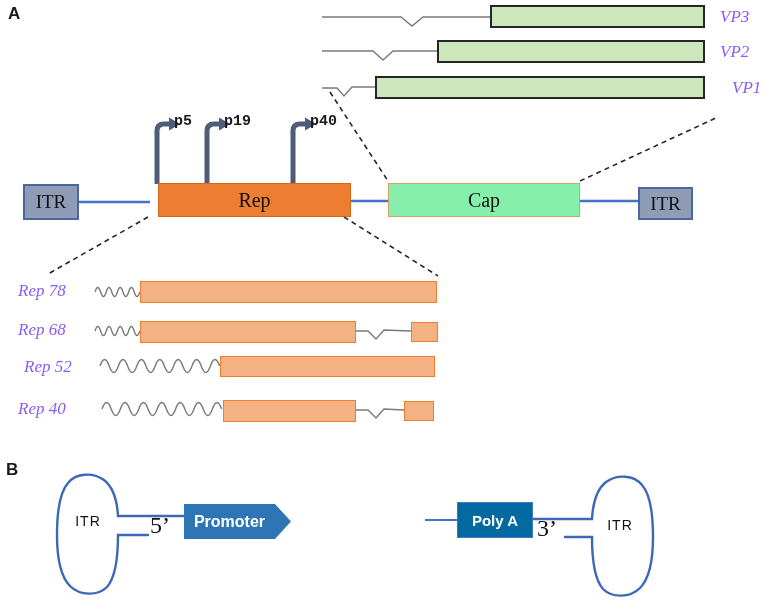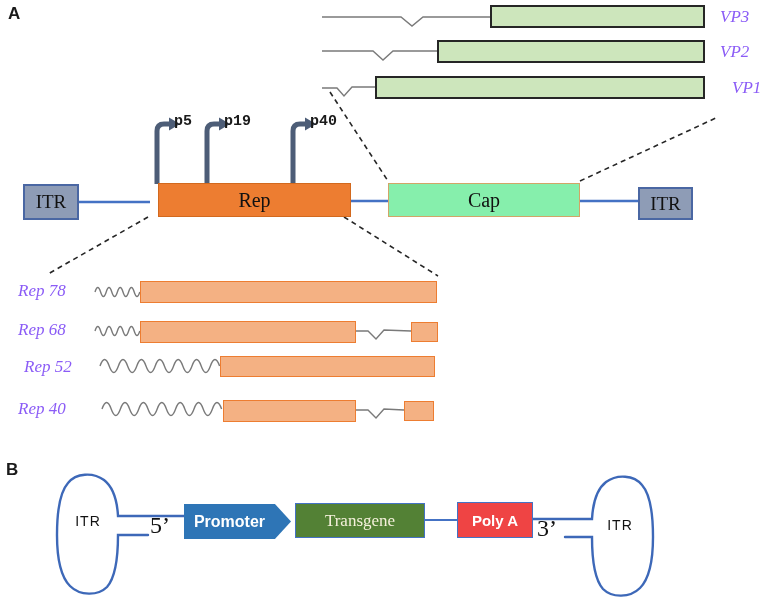--- a/index.html
+++ b/index.html
@@ -46,21 +46,21 @@
     font-weight:bold;font-size:16px;
   }
   .transgene{
     position:absolute;left:295px;top:503px;width:130px;height:35px;
     background:#538135;border:1.5px solid #4472C4;
     display:flex;align-items:center;justify-content:center;
     color:#F5F1DC;font-size:17px;box-sizing:border-box;
   }
   .polya{
     position:absolute;left:457px;top:502px;width:76px;height:36px;
-    background:#ef4444;border:1.5px solid #4472C4;
+    background:#0369a1;border:1.5px solid #4472C4;
     display:flex;align-items:center;justify-content:center;
     color:#ffffff;font-family:"Liberation Sans",sans-serif;
     font-weight:bold;font-size:15px;box-sizing:border-box;
   }
   .looptext{
     position:absolute;font-family:"Liberation Sans",sans-serif;
     font-size:14px;letter-spacing:1px;color:#111;text-align:center;
   }
   .prime{position:absolute;font-size:24px;color:#111;}
 </style>
@@ -133,19 +133,18 @@
   <div class="repvar" style="left:220px;top:356px;width:215px;height:21px;"></div>
   <div class="repvar" style="left:223px;top:400px;width:133px;height:22px;"></div>
   <div class="repvar" style="left:404px;top:401px;width:30px;height:20px;"></div>
 
   <div class="plabel" style="left:6px;top:460px;">B</div>
 
   <div class="looptext" style="left:69px;top:513px;width:38px;">ITR</div>
   <div class="prime" style="left:150px;top:512px;">5’</div>
 
   <div class="promoter-arrow">Promoter</div>
-  <div class="transgene">Transgene</div>
   <div class="polya">Poly A</div>
 
   <div class="prime" style="left:537px;top:515px;">3’</div>
   <div class="looptext" style="left:600px;top:517px;width:40px;">ITR</div>
 
 </div>
 
 </body></html>

